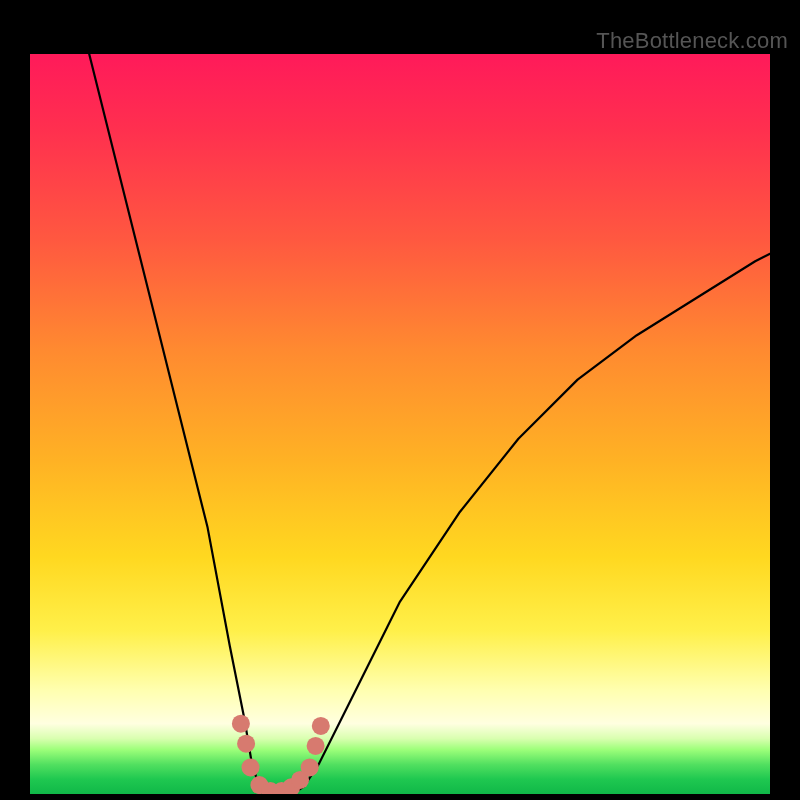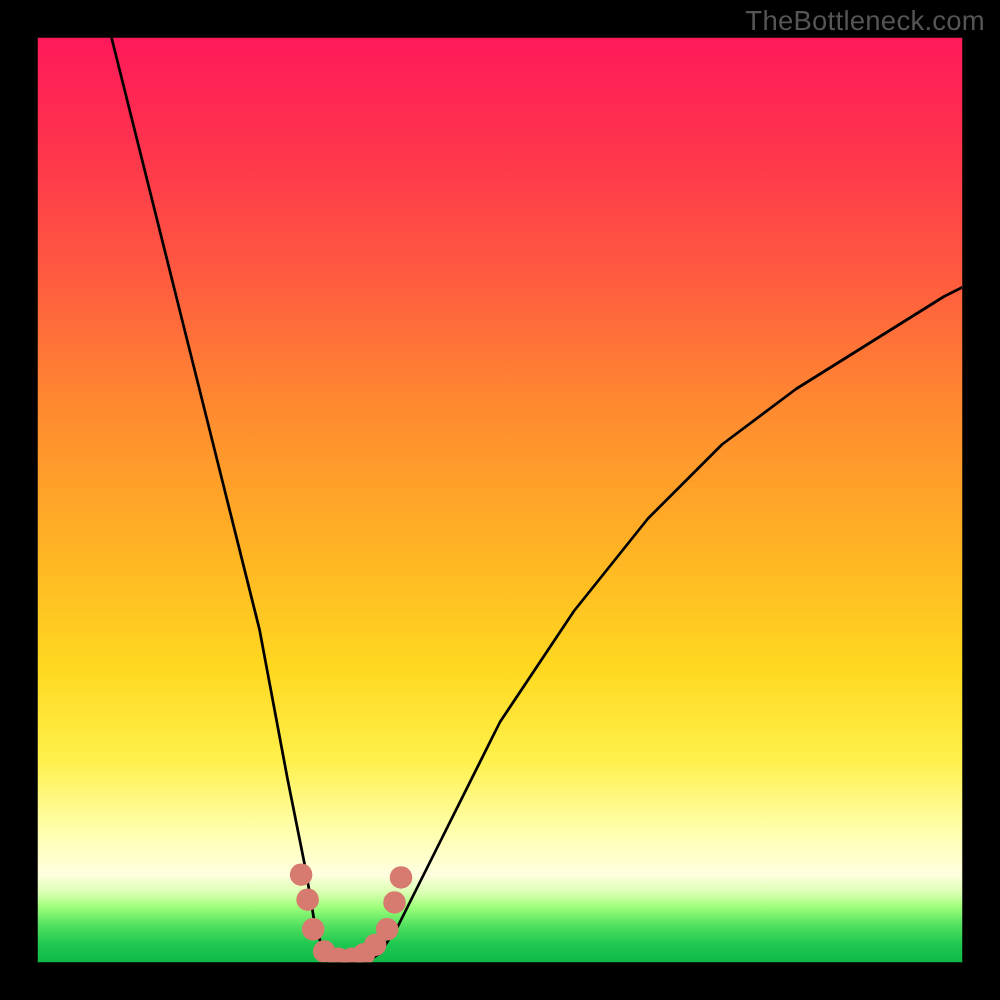--- a/index.html
+++ b/index.html
@@ -8,20 +8,21 @@
     width: 800px;
     height: 800px;
     overflow: hidden;
     background: #000;
     font-family: Arial, Helvetica, sans-serif;
   }
   .frame {
     position: absolute;
     inset: 0;
     background: #000;
+    margin-top: 24px;
   }
   .plot {
     position: absolute;
     left: 30px;
     top: 30px;
     width: 740px;
     height: 740px;
     overflow: hidden;
   }
   .gradient {

